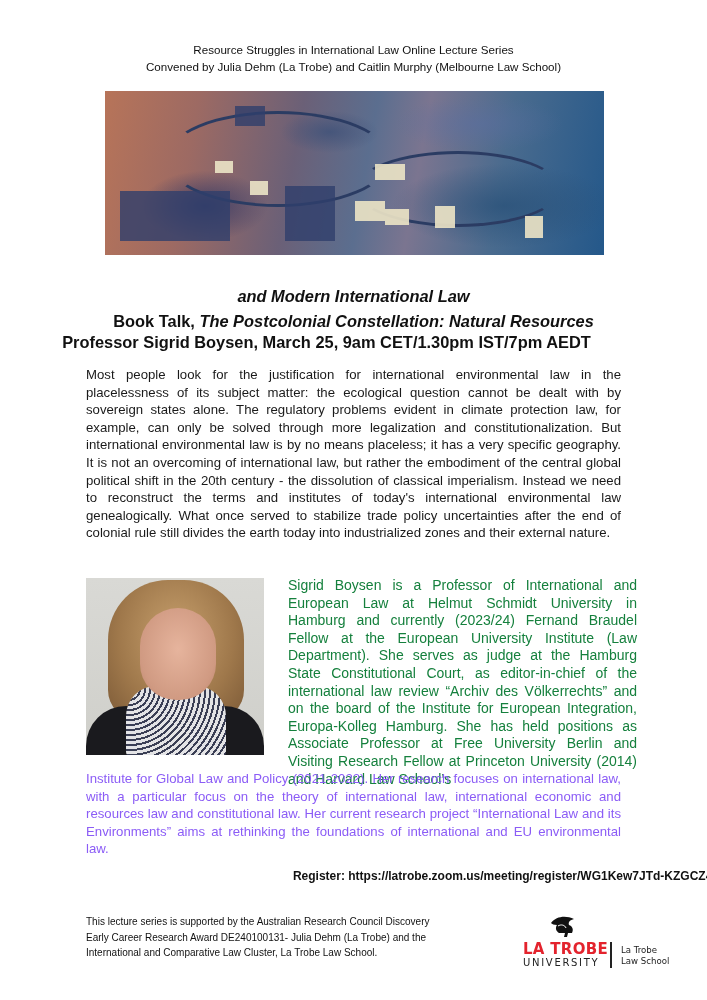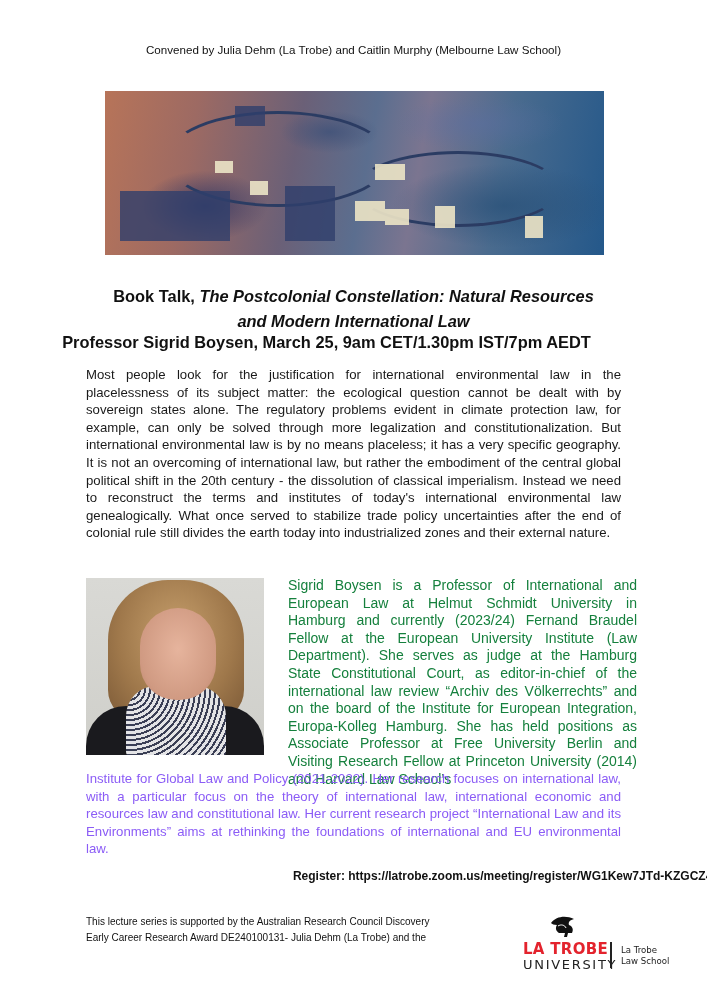--- a/index.html
+++ b/index.html
@@ -36,50 +36,51 @@
   .bio-side { position: absolute; top: 577px; left: 288px; width: 349px; font-size: 14px; line-height: 17.6px; text-align: justify; color: #15803d; }
   .bio-full { position: absolute; top: 770px; left: 86px; width: 535px; font-size: 13.2px; line-height: 17.6px; text-align: justify; color: #8b5cf6; }
 
   .register { position: absolute; top: 869px; left: 0; width: 707px; text-align: right; font-size: 12px; font-weight: bold; color: #111; padding-left: 48px; }
 
   .footer-note { position: absolute; top: 914px; left: 86px; width: 420px; font-size: 10px; line-height: 15.6px; color: #111; }
 
   .logo { position: absolute; left: 520px; top: 912px; width: 170px; height: 56px; }
   .logo .bird { position: absolute; left: 28px; top: 2px; width: 30px; height: 24px; }
   .logo .name { position: absolute; left: 3px; top: 28px; font-size: 15px; font-weight: bold; color: #e3232d; letter-spacing: 0.3px; font-family: "DejaVu Sans", sans-serif; }
-  .logo .uni { position: absolute; left: 3px; top: 45px; font-size: 13px; color: #222; letter-spacing: 1.7px; font-family: "DejaVu Sans", sans-serif; }
+  .logo .uni { position: absolute; left: 3px; top: 45px; font-size: 10px; color: #222; letter-spacing: 1.7px; font-family: "DejaVu Sans", sans-serif; }
   .logo .divider { position: absolute; left: 90px; top: 30px; width: 2px; height: 26px; background: #222; }
   .logo .school { position: absolute; left: 101px; top: 33px; font-size: 8.6px; line-height: 11px; color: #222; font-family: "DejaVu Sans", sans-serif; }
 </style>
 </head>
 <body>
 
 <div class="header">
+  <div>Resource Struggles in International Law Online Lecture Series</div>
   <div>Convened by Julia Dehm (La Trobe) and Caitlin Murphy (Melbourne Law School)</div>
 </div>
 
 <div class="banner">
   <div class="river" style="left:60px; top:20px; width:220px; height:90px;"></div>
   <div class="river" style="left:250px; top:60px; width:200px; height:70px;"></div>
   <div class="darkfield" style="left:15px; top:100px; width:110px; height:50px;"></div>
   <div class="darkfield" style="left:180px; top:95px; width:50px; height:55px;"></div>
   <div class="darkfield" style="left:130px; top:15px; width:30px; height:20px;"></div>
   <div class="field" style="left:270px; top:73px; width:30px; height:16px;"></div>
   <div class="field" style="left:250px; top:110px; width:30px; height:20px;"></div>
   <div class="field" style="left:280px; top:118px; width:24px; height:16px;"></div>
   <div class="field" style="left:330px; top:115px; width:20px; height:22px;"></div>
   <div class="field" style="left:145px; top:90px; width:18px; height:14px;"></div>
   <div class="field" style="left:110px; top:70px; width:18px; height:12px;"></div>
   <div class="field" style="left:420px; top:125px; width:18px; height:22px;"></div>
   <div class="field" style="left:500px; top:0px; width:0px; height:0px;"></div>
 </div>
 
 <div class="title">
+  <div><i>and Modern International Law</i></div>
   <div><span>Book Talk, </span><i>The Postcolonial Constellation: Natural Resources</i></div>
-  <div><i>and Modern International Law</i></div>
 </div>
 <div class="speaker">Professor Sigrid Boysen, March 25, 9am CET/1.30pm IST/7pm AEDT</div>
 
 <div class="abstract">Most people look for the justification for international environmental law in the placelessness of its subject matter: the ecological question cannot be dealt with by sovereign states alone. The regulatory problems evident in climate protection law, for example, can only be solved through more legalization and constitutionalization. But international environmental law is by no means placeless; it has a very specific geography. It is not an overcoming of international law, but rather the embodiment of the central global political shift in the 20th century - the dissolution of classical imperialism. Instead we need to reconstruct the terms and institutes of today's international environmental law genealogically. What once served to stabilize trade policy uncertainties after the end of colonial rule still divides the earth today into industrialized zones and their external nature.</div>
 
 <div class="photo">
   <div class="hair"></div>
   <div class="body"></div>
   <div class="scarf"></div>
   <div class="face"></div>
@@ -88,20 +89,21 @@
 <div class="bio-side">Sigrid Boysen is a Professor of International and European Law at Helmut Schmidt University in Hamburg and currently (2023/24) Fernand Braudel Fellow at the European University Institute (Law Department). She serves as judge at the Hamburg State Constitutional Court, as editor-in-chief of the international law review “Archiv des Völkerrechts” and on the board of the Institute for European Integration, Europa-Kolleg Hamburg. She has held positions as Associate Professor at Free University Berlin and Visiting Research Fellow at Princeton University (2014) and Harvard Law School’s</div>
 <div class="bio-full">Institute for Global Law and Policy (2021-2022). Her research focuses on international law, with a particular focus on the theory of international law, international economic and resources law and constitutional law. Her current research project “International Law and its Environments” aims at rethinking the foundations of international and EU environmental law.</div>
 
 <div class="register">
   <span>Register: </span><span>https://latrobe.zoom.us/meeting/register/WG1Kew7JTd-KZGCZ4YuWZQ</span>
 </div>
 
 <div class="footer-note">
   <div>This lecture series is supported by the Australian Research Council Discovery</div>
   <div>Early Career Research Award DE240100131- Julia Dehm (La Trobe) and the</div>
+  <div>International and Comparative Law Cluster, La Trobe Law School.</div>
 </div>
 
 <div class="logo">
   <svg class="bird" viewBox="0 0 30 24">
     <path d="M3 9 C8 2, 18 1, 26 5 C22 6, 20 8, 21 11 C24 12, 26 15, 24 19 L20 19 L19 23 L16 23 L17 19 L11 19 C8 17, 7 14, 9 11 C6 11, 4 10, 3 9 Z" fill="#111"></path>
     <path d="M10 12 C13 10, 17 11, 18 14" stroke="#fff" stroke-width="1" fill="none"></path>
   </svg>
   <div class="name">LA TROBE</div>
   <div class="uni">UNIVERSITY</div>
   <div class="divider"></div>

